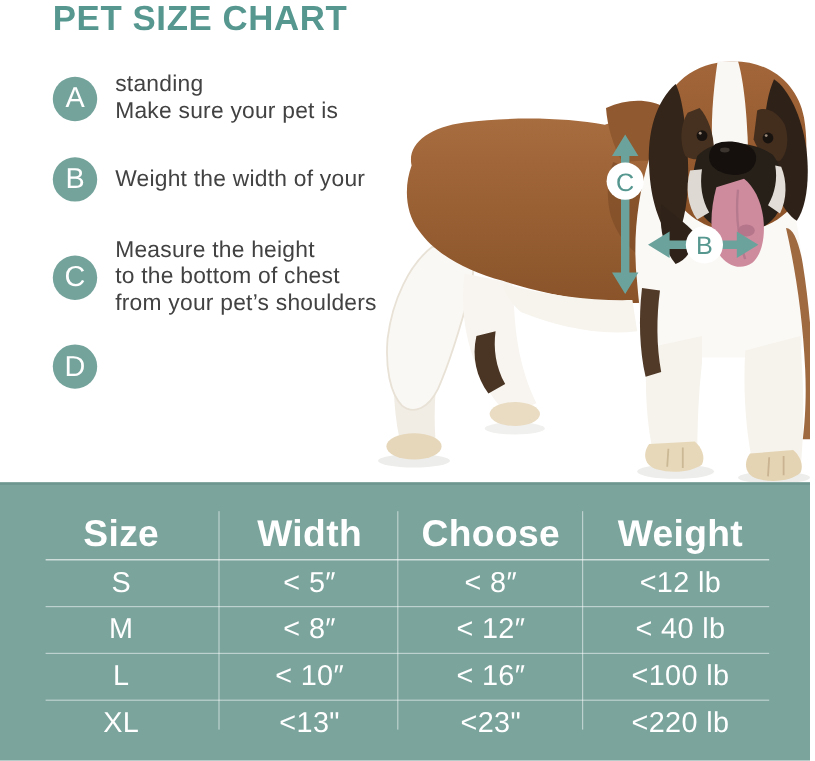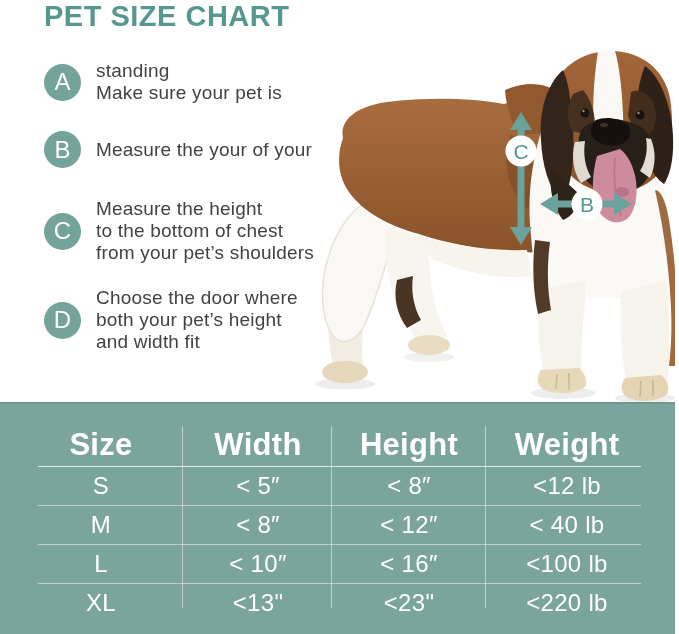--- a/index.html
+++ b/index.html
@@ -56,40 +56,35 @@
     <div class="badge">A</div>
     <div class="step-text">
       <div>standing</div>
       <div>Make sure your pet is</div>
     </div>
   </div>
 
   <div class="step step-b">
     <div class="badge">B</div>
     <div class="step-text">
-      <div>Measure the your of your</div>
+      <div>Weight the width of your</div>
     </div>
   </div>
 
   <div class="step step-c">
     <div class="badge">C</div>
     <div class="step-text">
       <div>Measure the height</div>
       <div>to the bottom of chest</div>
       <div>from your pet’s shoulders</div>
     </div>
   </div>
 
   <div class="step step-d">
     <div class="badge">D</div>
-    <div class="step-text">
-      <div>Choose the door where</div>
-      <div>both your pet’s height</div>
-      <div>and width fit</div>
-    </div>
   </div>
 
   <svg class="dog" viewBox="0 0 400 362" aria-hidden="true">
     <defs>
       <linearGradient id="bodyGrad" x1="0" y1="0" x2="0" y2="1">
         <stop offset="0" stop-color="#a86d3f"></stop>
           <stop offset="1" stop-color="#8a5329"></stop>
       </linearGradient>
       <linearGradient id="headGrad" x1="0" y1="0" x2="0" y2="1">
         <stop offset="0" stop-color="#a2663a"></stop>
@@ -170,21 +165,21 @@
     <div class="vline v1"></div>
     <div class="vline v2"></div>
     <div class="vline v3"></div>
     <div class="hline first h1"></div>
     <div class="hline h2"></div>
     <div class="hline h3"></div>
     <div class="hline h4"></div>
 
     <div class="cell th c1 rh">Size</div>
     <div class="cell th c2 rh">Width</div>
-    <div class="cell th c3 rh">Height</div>
+    <div class="cell th c3 rh">Choose</div>
     <div class="cell th c4 rh">Weight</div>
 
     <div class="cell c1 r1">S</div>
     <div class="cell c2 r1">&lt; 5″</div>
     <div class="cell c3 r1">&lt; 8″</div>
     <div class="cell c4 r1">&lt;12 lb</div>
 
     <div class="cell c1 r2">M</div>
     <div class="cell c2 r2">&lt; 8″</div>
     <div class="cell c3 r2">&lt; 12″</div>

